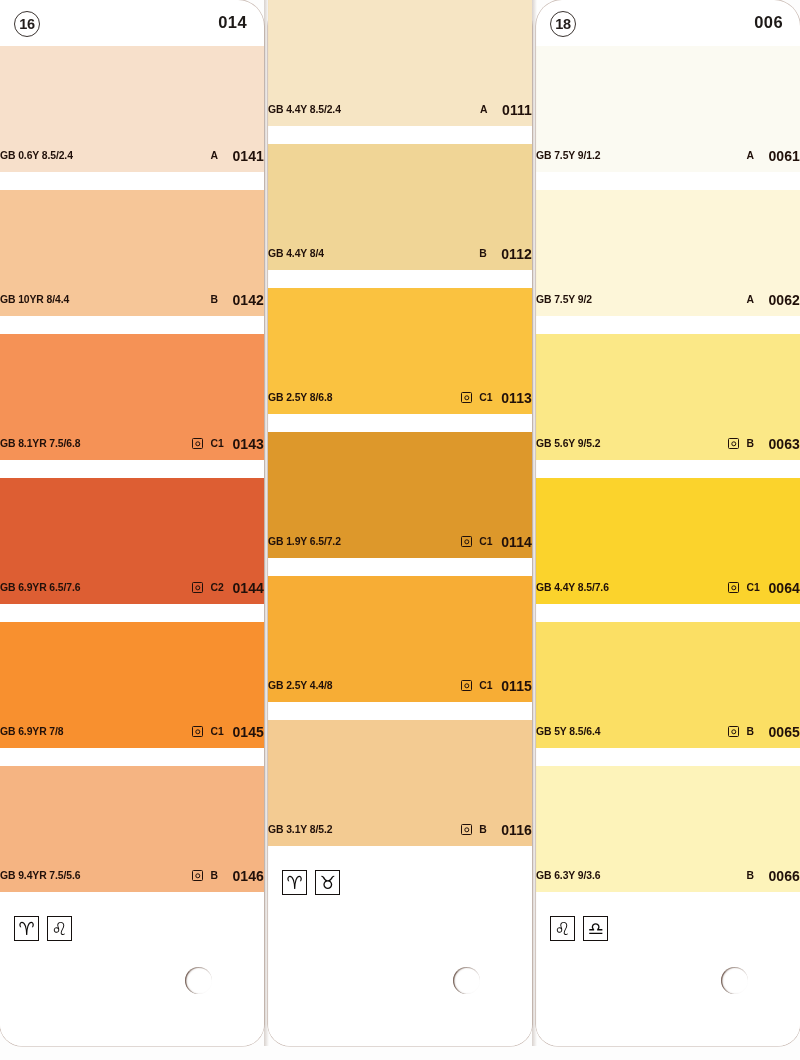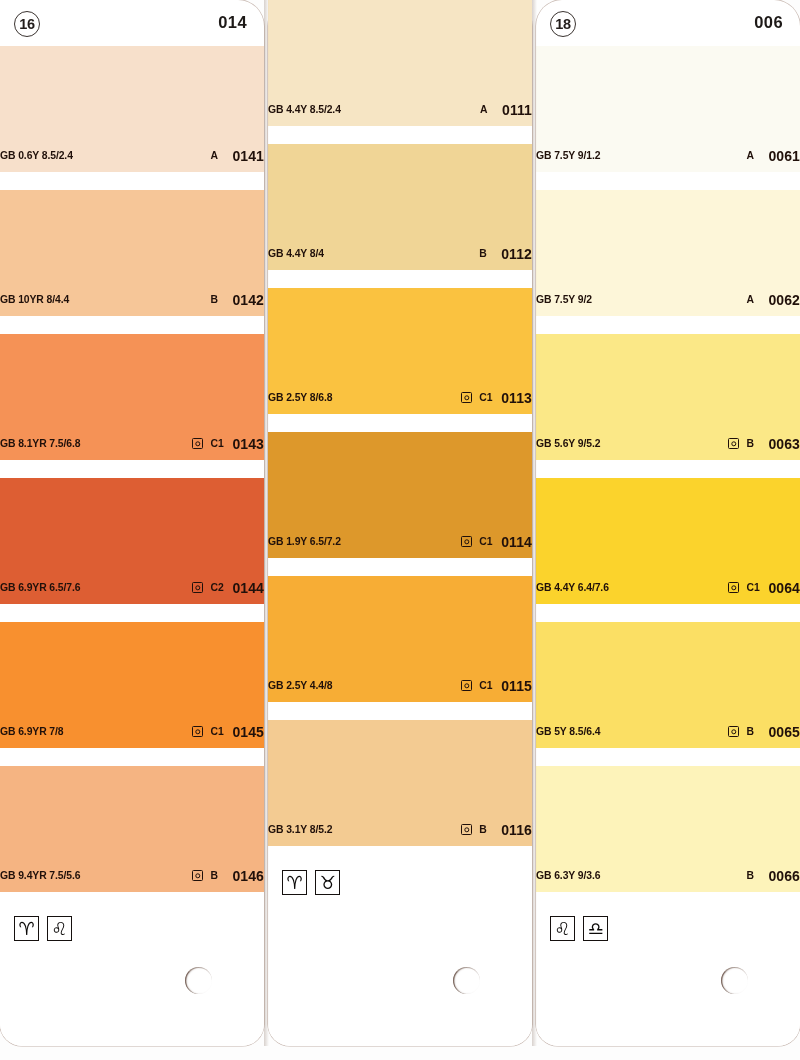--- a/index.html
+++ b/index.html
@@ -407,21 +407,21 @@
             <span class="swatch-right">
               <span class="mark-icon"></span>
               <span class="grade">B</span>
               <span class="serial">0063</span>
             </span>
           </div>
         </div>
         <div class="swatch">
           <div class="swatch-fill" style="background: rgb(251, 211, 44);"></div>
           <div class="swatch-row">
-            <span class="munsell">GB 4.4Y 6.4/7.6</span>
+            <span class="munsell">GB 4.4Y 8.5/7.6</span>
             <span class="swatch-right">
               <span class="mark-icon"></span>
               <span class="grade">C1</span>
               <span class="serial">0064</span>
             </span>
           </div>
         </div>
         <div class="swatch">
           <div class="swatch-fill" style="background: rgb(251, 223, 100);"></div>
           <div class="swatch-row">

